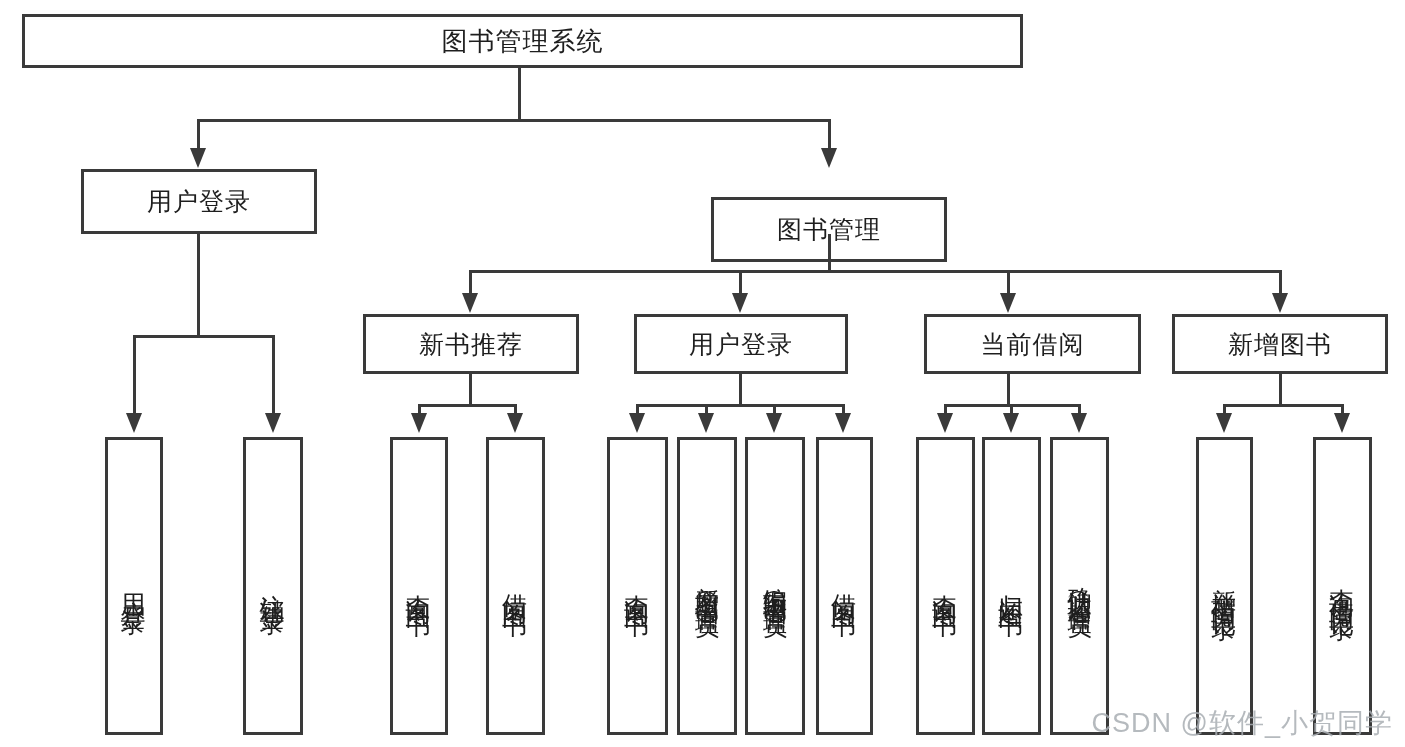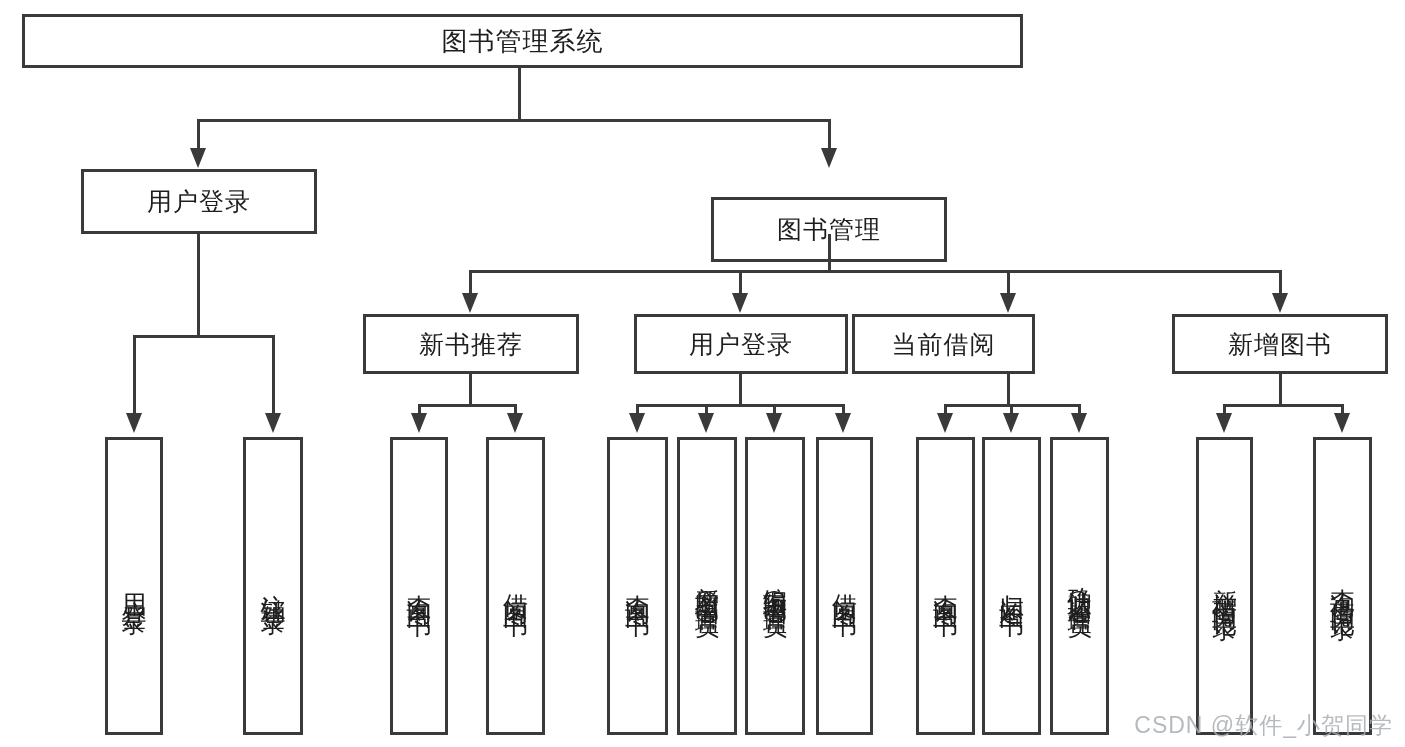--- a/index.html
+++ b/index.html
@@ -24,21 +24,20 @@
     position: absolute;
     box-sizing: border-box;
     border: 3px solid var(--line);
     background: #ffffff;
     display: flex;
     align-items: center;
     justify-content: center;
     font-size: 25px;
     letter-spacing: 1px;
     white-space: nowrap;
-    font-family: Liberation Serif, serif;
   }
   .root-node { font-size: 26px; }
   .leaf {
     font-size: 25px;
   }
   .leaf span {
     writing-mode: vertical-rl;
     text-orientation: mixed;
     letter-spacing: 6px;
     white-space: nowrap;
@@ -62,21 +61,21 @@
     width: 0;
     height: 0;
     border-left: 8px solid transparent;
     border-right: 8px solid transparent;
     border-top: 20px solid var(--line);
   }
   .watermark {
     position: absolute;
     right: 12px;
     bottom: 6px;
-    font-size: 23px;
+    font-size: 27px;
     color: #a9aeb3;
     opacity: 0.85;
     letter-spacing: 1px;
     z-index: 5;
     white-space: nowrap;
   }
 </style>
 </head>
 <body>
 
@@ -95,21 +94,21 @@
   </div>
 
   <div class="node" style="left:363px; top:314px; width:216px; height:60px;">
     <span>新书推荐</span>
   </div>
 
   <div class="node" style="left:634px; top:314px; width:214px; height:60px;">
     <span>用户登录</span>
   </div>
 
-  <div class="node" style="left:852px; top:314px; width:183px; height:60px;text-align:right;">
+  <div class="node" style="left:924px; top:314px; width:217px; height:60px;text-align:right;">
     <span>当前借阅</span>
   </div>
 
   <div class="node" style="left:1172px; top:314px; width:216px; height:60px;">
     <span>新增图书</span>
   </div>
 
   <div class="node leaf" style="left:105px; top:437px; width:58px; height:298px;">
     <span>用户登录</span>
   </div>

